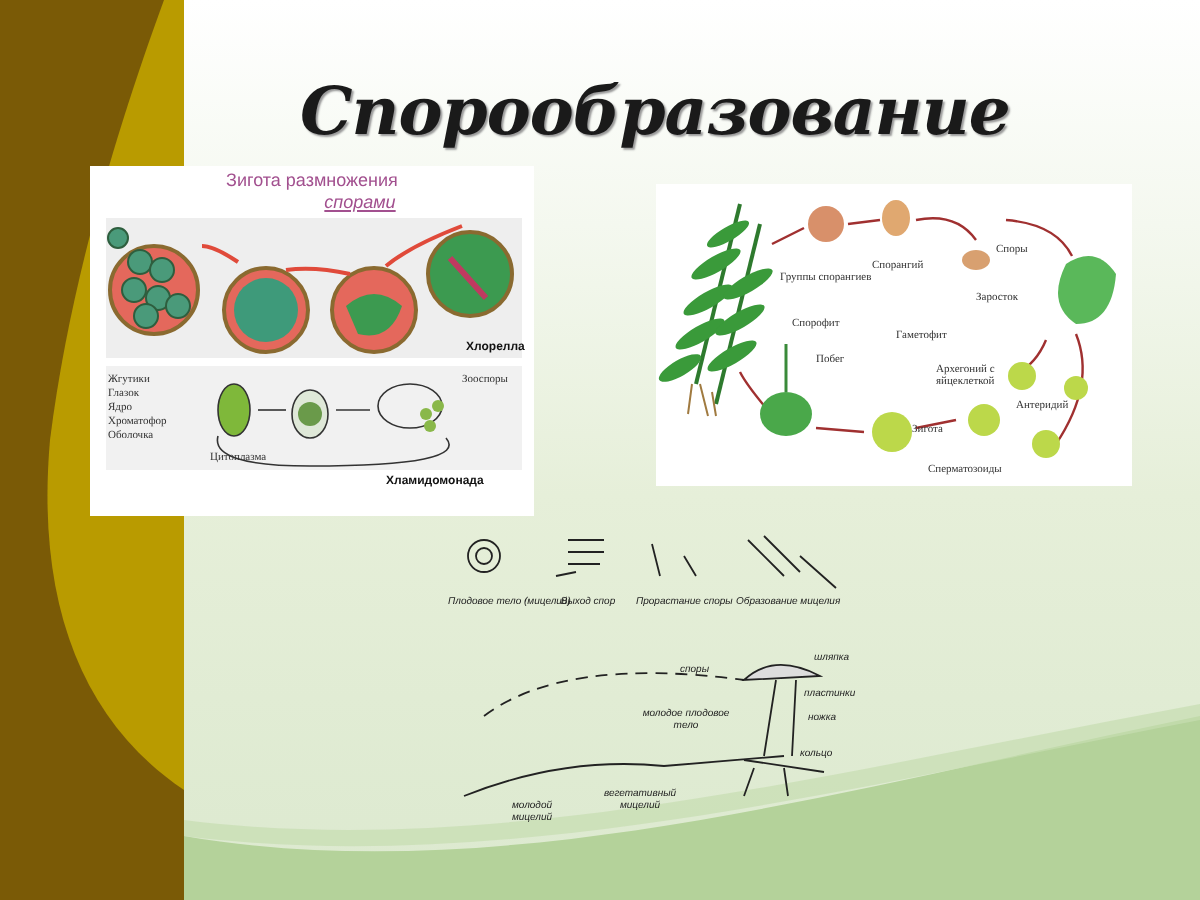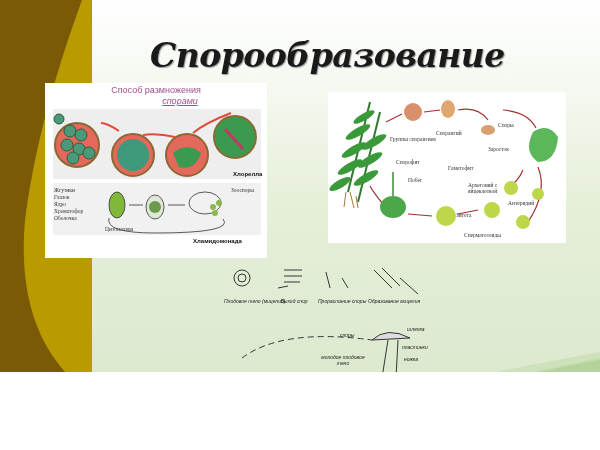--- a/index.html
+++ b/index.html
@@ -1,17 +1,17 @@
 <!DOCTYPE html>
 <html><head>
 <meta charset="utf-8">
 <style>
   html, body { margin:0; padding:0; }
   body { width:600px; height:450px; overflow:hidden; position:relative; font-family:"Liberation Sans", sans-serif; }
-  .slide { position:absolute; left:0; top:0; width:600px; height:372px; overflow:hidden;
+  .slide { position:absolute; left:0; top:0; width:600px; height:450px; overflow:hidden;
     background: linear-gradient(180deg, #ffffff 0%, #f4f8ef 25%, #e6efd9 55%, #dce9cf 100%); }
   .left-band { position:absolute; left:0; top:0; width:92px; height:450px; background:#7a5a06; }
   .gold-shape { position:absolute; left:0; top:0; width:600px; height:450px; }
   .bottom-wave { position:absolute; left:0; top:0; width:600px; height:450px; }
   .title { position:absolute; left:150px; top:36px; width:300px; text-align:center;
     font-family:"DejaVu Serif", serif; font-style:italic; font-weight:bold; font-size:33px;
     color:#1a1a1a; text-shadow:1px 1px 1px #999; letter-spacing:-0.5px; }
   .panel { position:absolute; background:#ffffff; overflow:hidden; }
   .panel-algae { left:45px; top:83px; width:222px; height:175px; }
   .panel-fern { left:328px; top:92px; width:238px; height:151px; }
@@ -31,21 +31,21 @@
     <path d="M92 410 C 250 430, 420 385, 600 352 L600 360 C 420 395, 250 438, 92 418 Z" fill="#c6ddb0" opacity="0.7"></path>
   </svg>
   <div class="left-band"></div>
   <svg class="gold-shape" viewBox="0 0 600 450">
     <path d="M92 0 L82 0 C 60 60, 35 140, 25 220 C 18 300, 40 360, 92 395 Z" fill="#b99b00"></path>
   </svg>
 
   <div class="title">Спорообразование</div>
 
   <div class="panel panel-algae">
-    <div class="caption" style="top:2px;">Способ размножения</div>
+    <div class="caption" style="top:2px;">Зигота размножения</div>
     <div class="caption caption-sub" style="top:13px;padding-left:24px;">спорами</div>
     <svg style="position:absolute;left:0;top:0;" width="222" height="175">
       <rect x="8" y="26" width="208" height="70" fill="#eeeeee"></rect>
 
       <g>
         <circle cx="32" cy="62" r="22" fill="#e4685c" stroke="#8a6a30" stroke-width="2"></circle>
         <circle cx="25" cy="48" r="6" fill="#4a9a7a" stroke="#2e5e3e"></circle>
         <circle cx="36" cy="52" r="6" fill="#4a9a7a" stroke="#2e5e3e"></circle>
         <circle cx="22" cy="62" r="6" fill="#4a9a7a" stroke="#2e5e3e"></circle>
         <circle cx="34" cy="66" r="6" fill="#4a9a7a" stroke="#2e5e3e"></circle>

